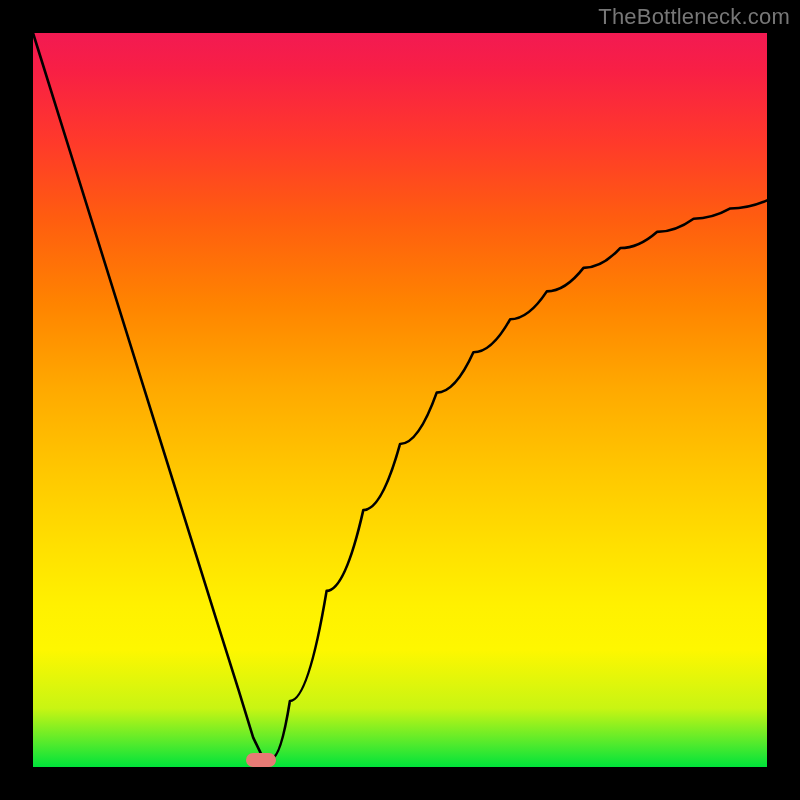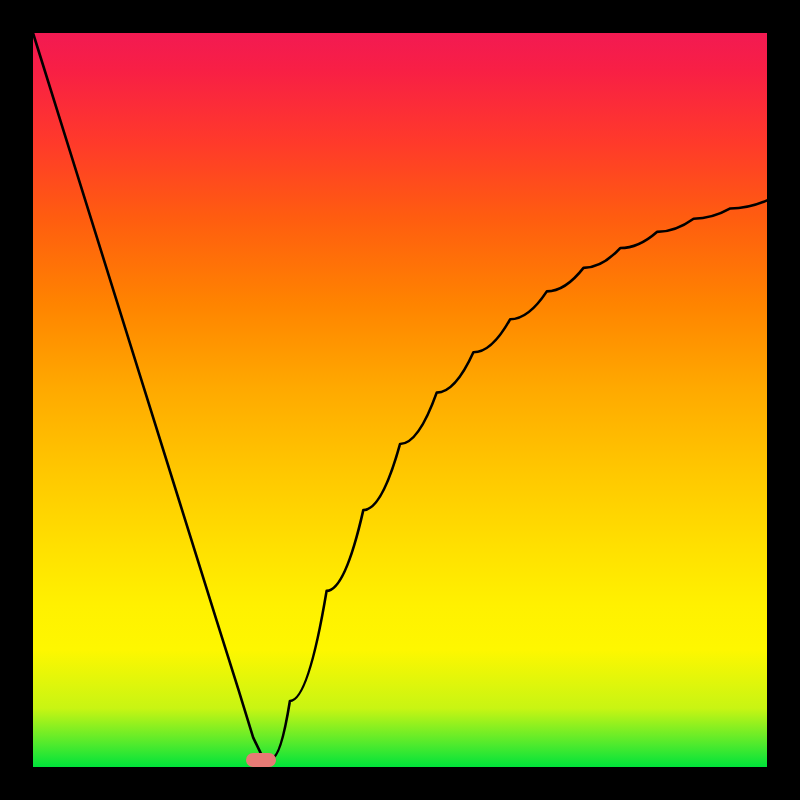--- a/index.html
+++ b/index.html
@@ -66,20 +66,21 @@
     border-radius: 7px;
     transform: translate(-50%, -50%);
     z-index: 3;
   }
 </style>
 </head>
 <body>
 
 <div class="frame">
 
+  <div class="watermark">TheBottleneck.com</div>
 
   <div class="plot-area">
 
     <svg class="curve" viewBox="0 0 734 734" preserveAspectRatio="none">
       <path id="curve-path" d="M 0 0 L 36.7 117.44000000000005 L 73.4 234.87999999999994 L 110.1 352.32 L 146.8 469.76 L 183.5 587.2 L 205.52 656.9300000000001 L 220.2 704.64 L 231.21 727.394 Q 234.88 727.394 238.55 725.192 Q 247.725 725.192 256.9 667.94 Q 275.25 667.94 293.6 557.84 Q 311.95000000000005 557.84 330.3 477.1 Q 348.65 477.1 367 411.04 Q 385.35 411.04 403.70000000000005 359.65999999999997 Q 422.05 359.65999999999997 440.4 319.29 Q 458.75 319.29 477.1 286.26 Q 495.45 286.26 513.8 258.368 Q 532.15 258.368 550.5 234.87999999999994 Q 568.85 234.87999999999994 587.2 215.0619999999999 Q 605.55 215.0619999999999 623.9 198.914 Q 642.25 198.914 660.6 185.702 Q 678.95 185.702 697.3 175.42600000000004 Q 715.65 175.42600000000004 734 167.35199999999998" fill="none" stroke="#000" stroke-width="2.6" stroke-linejoin="round" stroke-linecap="round"></path>
     </svg>
 
     <div class="marker" id="valley-marker" style="left: 227.54px; top: 727.394px;"></div>
 
   </div>

